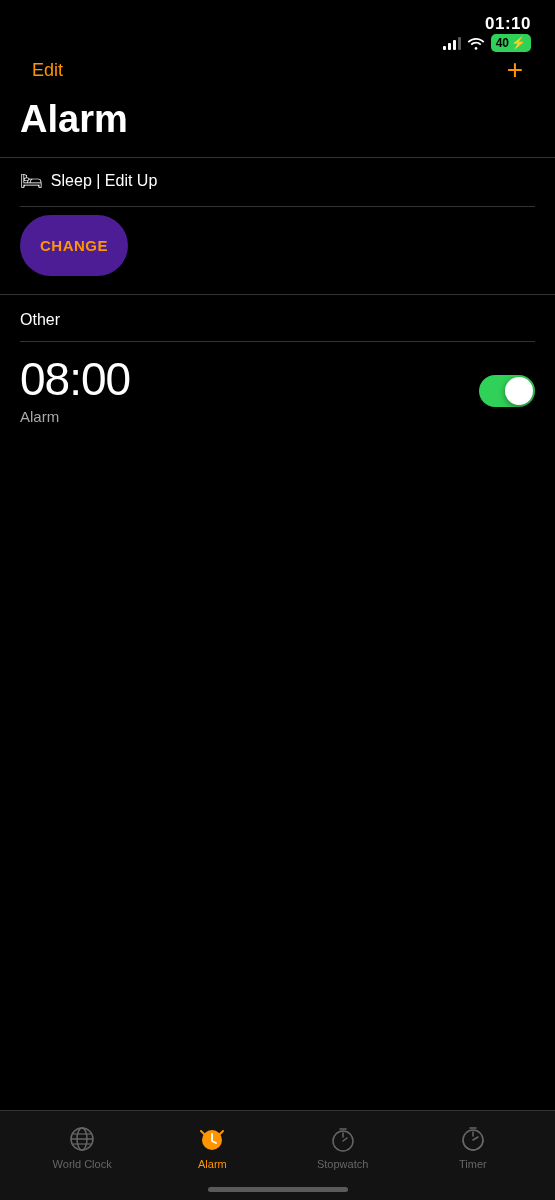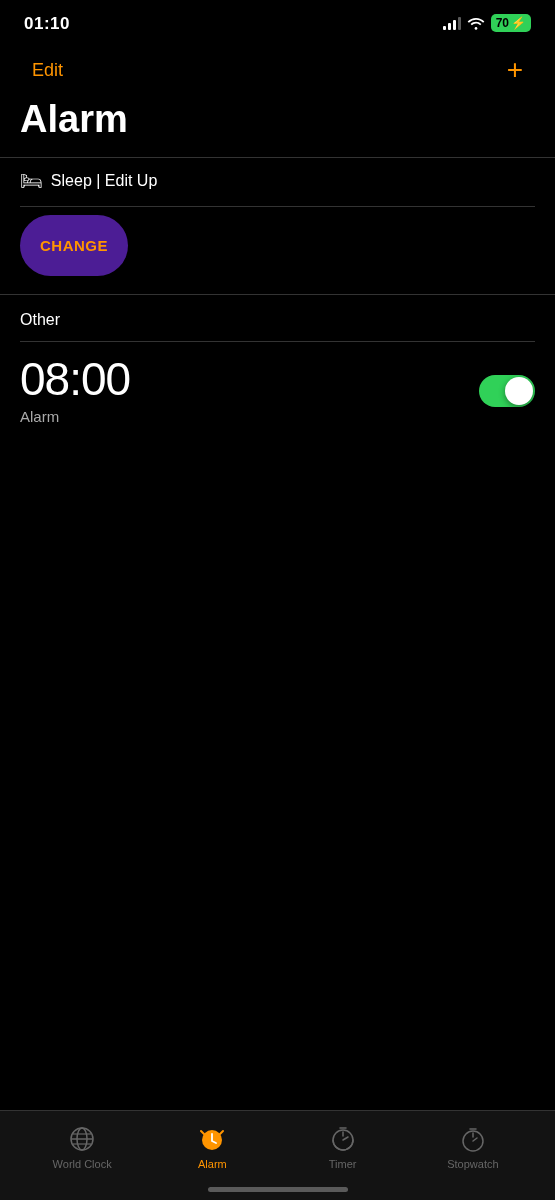--- a/index.html
+++ b/index.html
@@ -11,23 +11,24 @@
       width: 555px;
       height: 1200px;
       overflow: hidden;
       position: relative;
     }
 
     
     .status-bar {
       display: flex;
       justify-content: space-between;
-      align-items: flex-start;
+      align-items: flex-end;
       padding: 14px 24px 8px;
       height: 48px;
+      flex-direction: column;
     }
 
     .status-time {
       font-size: 17px;
       font-weight: 600;
       color: #fff;
       letter-spacing: 0.5px;
     }
 
     .status-icons {
@@ -274,21 +275,21 @@
       <div class="signal-bar" style="height:7px;"></div>
       <div class="signal-bar" style="height:10px;"></div>
       <div class="signal-bar" style="height:13px; opacity:0.35;"></div>
     </div>
     <svg class="wifi-icon" viewBox="0 0 20 14" fill="white">
       <path d="M10 11.5a1.5 1.5 0 1 1 0 3 1.5 1.5 0 0 1 0-3z"></path>
       <path d="M10 7.5c1.8 0 3.4.73 4.6 1.9l1.4-1.4A8.44 8.44 0 0 0 10 5.5c-2.35 0-4.47.95-6 2.5l1.4 1.4A6.44 6.44 0 0 1 10 7.5z"></path>
       <path d="M10 3.5c3.08 0 5.86 1.25 7.88 3.27l1.42-1.42A13.4 13.4 0 0 0 10 1.5a13.4 13.4 0 0 0-9.3 3.85L2.12 6.77A11.4 11.4 0 0 1 10 3.5z"></path>
     </svg>
     <div class="battery-container">
-      <span>70</span>
+      <span>40</span>
       <span>⚡</span>
     </div>
   </div>
 </div>
 
 <div class="header">
   <button class="edit-btn">Edit</button>
   <button class="add-btn">+</button>
 </div>
 
@@ -340,36 +341,36 @@
         <path d="M4 7l4 4" stroke="#ff9500" stroke-width="2" stroke-linecap="round"></path>
         <path d="M26 7l-4 4" stroke="#ff9500" stroke-width="2" stroke-linecap="round"></path>
       </svg>
     </div>
     <span class="tab-label active">Alarm</span>
   </div>
 
   <div class="tab-item">
     <div class="tab-icon">
       <svg width="28" height="28" viewBox="0 0 28 28" fill="none">
+        <circle cx="14" cy="16" r="10" stroke="#666" stroke-width="1.5" fill="none"></circle>
+        <line x1="14" y1="8" x2="14" y2="12" stroke="#666" stroke-width="1.5" stroke-linecap="round"></line>
+        <line x1="14" y1="16" x2="18" y2="13" stroke="#666" stroke-width="1.5" stroke-linecap="round"></line>
+        <line x1="11" y1="4" x2="17" y2="4" stroke="#666" stroke-width="1.5" stroke-linecap="round"></line>
+      </svg>
+    </div>
+    <span class="tab-label">Stopwatch</span>
+  </div>
+
+  <div class="tab-item">
+    <div class="tab-icon">
+      <svg width="28" height="28" viewBox="0 0 28 28" fill="none">
         <circle cx="14" cy="15" r="10" stroke="#666" stroke-width="1.5" fill="none"></circle>
         <circle cx="14" cy="15" r="10" stroke="#666" stroke-width="1.5" fill="none" stroke-dasharray="31 32" stroke-linecap="round"></circle>
         <line x1="14" y1="7" x2="14" y2="11" stroke="#666" stroke-width="1.5" stroke-linecap="round"></line>
         <line x1="14" y1="15" x2="19" y2="12" stroke="#666" stroke-width="1.5" stroke-linecap="round"></line>
         <line x1="11" y1="3" x2="17" y2="3" stroke="#666" stroke-width="1.5" stroke-linecap="round"></line>
       </svg>
     </div>
     <span class="tab-label">Timer</span>
   </div>
-
-  <div class="tab-item">
-    <div class="tab-icon">
-      <svg width="28" height="28" viewBox="0 0 28 28" fill="none">
-        <circle cx="14" cy="16" r="10" stroke="#666" stroke-width="1.5" fill="none"></circle>
-        <line x1="14" y1="8" x2="14" y2="12" stroke="#666" stroke-width="1.5" stroke-linecap="round"></line>
-        <line x1="14" y1="16" x2="18" y2="13" stroke="#666" stroke-width="1.5" stroke-linecap="round"></line>
-        <line x1="11" y1="4" x2="17" y2="4" stroke="#666" stroke-width="1.5" stroke-linecap="round"></line>
-      </svg>
-    </div>
-    <span class="tab-label">Stopwatch</span>
-  </div>
 </div>
 
 <div class="home-indicator"></div>
 
 </body></html>

